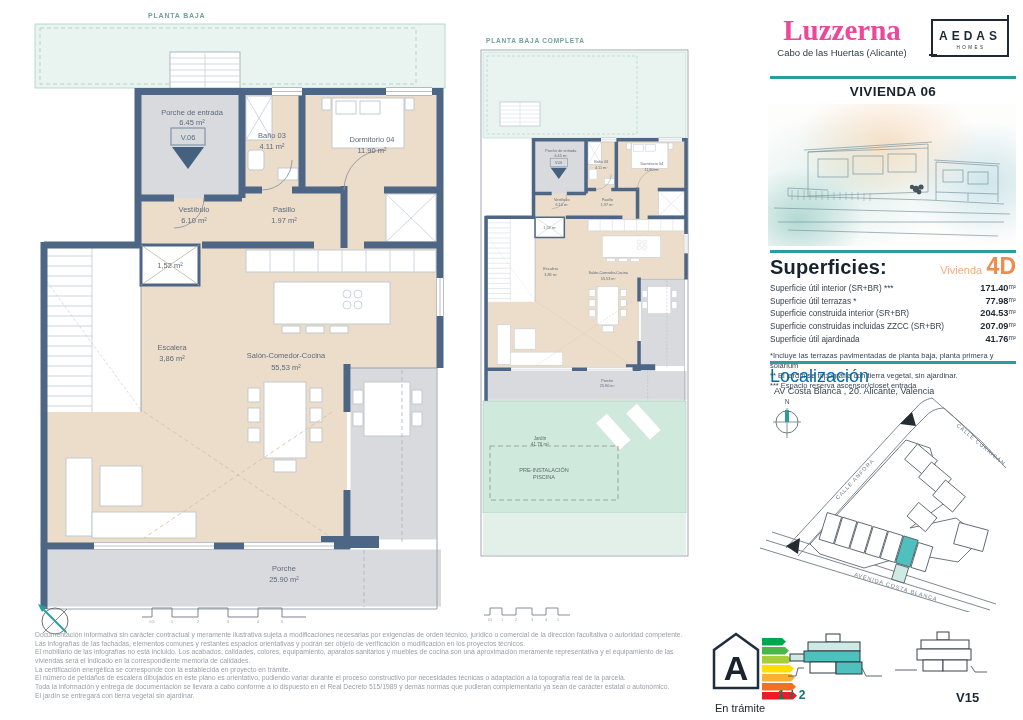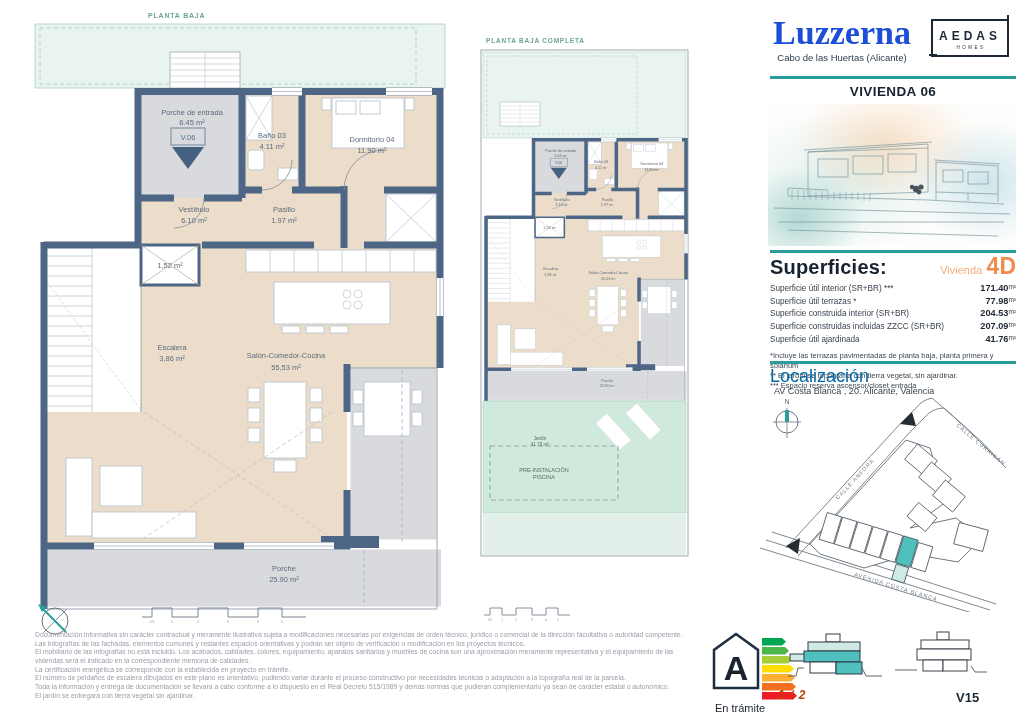--- a/index.html
+++ b/index.html
@@ -2,34 +2,34 @@
 <html><head>
 <meta charset="utf-8">
 <style>
   html,body{margin:0;padding:0;}
   body{width:1023px;height:720px;position:relative;background:#ffffff;overflow:hidden;
        font-family:"Liberation Sans",sans-serif;color:#37424e;}
   .abs{position:absolute;}
   svg text{font-family:"Liberation Sans",sans-serif;}
   .plan-title{font-size:7px;letter-spacing:.8px;color:#6fa39a;font-weight:bold;}
   .teal-line{height:2.5px;background:#2a9d9c;}
-  .logo-name{font-family:"Liberation Serif",serif;font-size:34px;font-weight:bold;color:#1d4ed8;line-height:1;text-align:center;}
+  .logo-name{font-family:"Liberation Serif",serif;font-size:29px;font-weight:bold;color:#ec4899;line-height:1;text-align:center;}
   .logo-sub{font-family:Liberation Sans, sans-serif;font-size:9.5px;color:#2c3a48;text-align:center;margin-top:2px;}
   .vivienda{font-size:13.5px;font-weight:bold;color:#16222e;text-align:center;letter-spacing:.4px;}
   .sup-title{font-size:20px;font-weight:bold;color:#16222e;letter-spacing:.2px;}
   .sup-viv{font-size:11px;color:#f5ad7d;}
   .sup-4d{font-size:23px;font-weight:bold;color:#ef8b4e;line-height:.8;}
   .sup-row{display:flex;justify-content:space-between;align-items:baseline;font-size:8.2px;color:#37424e;line-height:1.38;}
   .sup-val{font-size:9.2px;font-weight:bold;color:#1e2833;}
   .sup-unit{font-size:6.5px;color:#37424e;vertical-align:2px;}
   .sup-note{font-size:7.5px;color:#3d4854;line-height:1.3;}
   .loc-title{font-size:18px;font-weight:normal;color:#0369a1;}
   .loc-addr{font-size:9px;color:#37424e;}
   .disc{font-size:6.8px;color:#99a0aa;line-height:1.28;}
-  .page-num{font-size:12px;font-weight:bold;color:#c2410c;letter-spacing:1px;font-style:italic;}
+  .page-num{font-size:12px;font-weight:bold;color:#0f766e;letter-spacing:1px;}
   .sheet{font-size:13px;font-weight:bold;color:#1c2835;}
   .entramite{font-size:11px;color:#1a222c;}
   .render-bg{background:
     radial-gradient(95px 75px at 12% 82%, rgba(126,190,182,.55), transparent 70%),
     radial-gradient(130px 85px at 48% 28%, rgba(245,199,152,.5), transparent 70%),
     radial-gradient(110px 85px at 88% 55%, rgba(150,200,212,.45), transparent 72%),
     radial-gradient(150px 95px at 30% 55%, rgba(192,226,221,.5), transparent 75%),
     #fdfdfc;}
 </style>
 </head>

